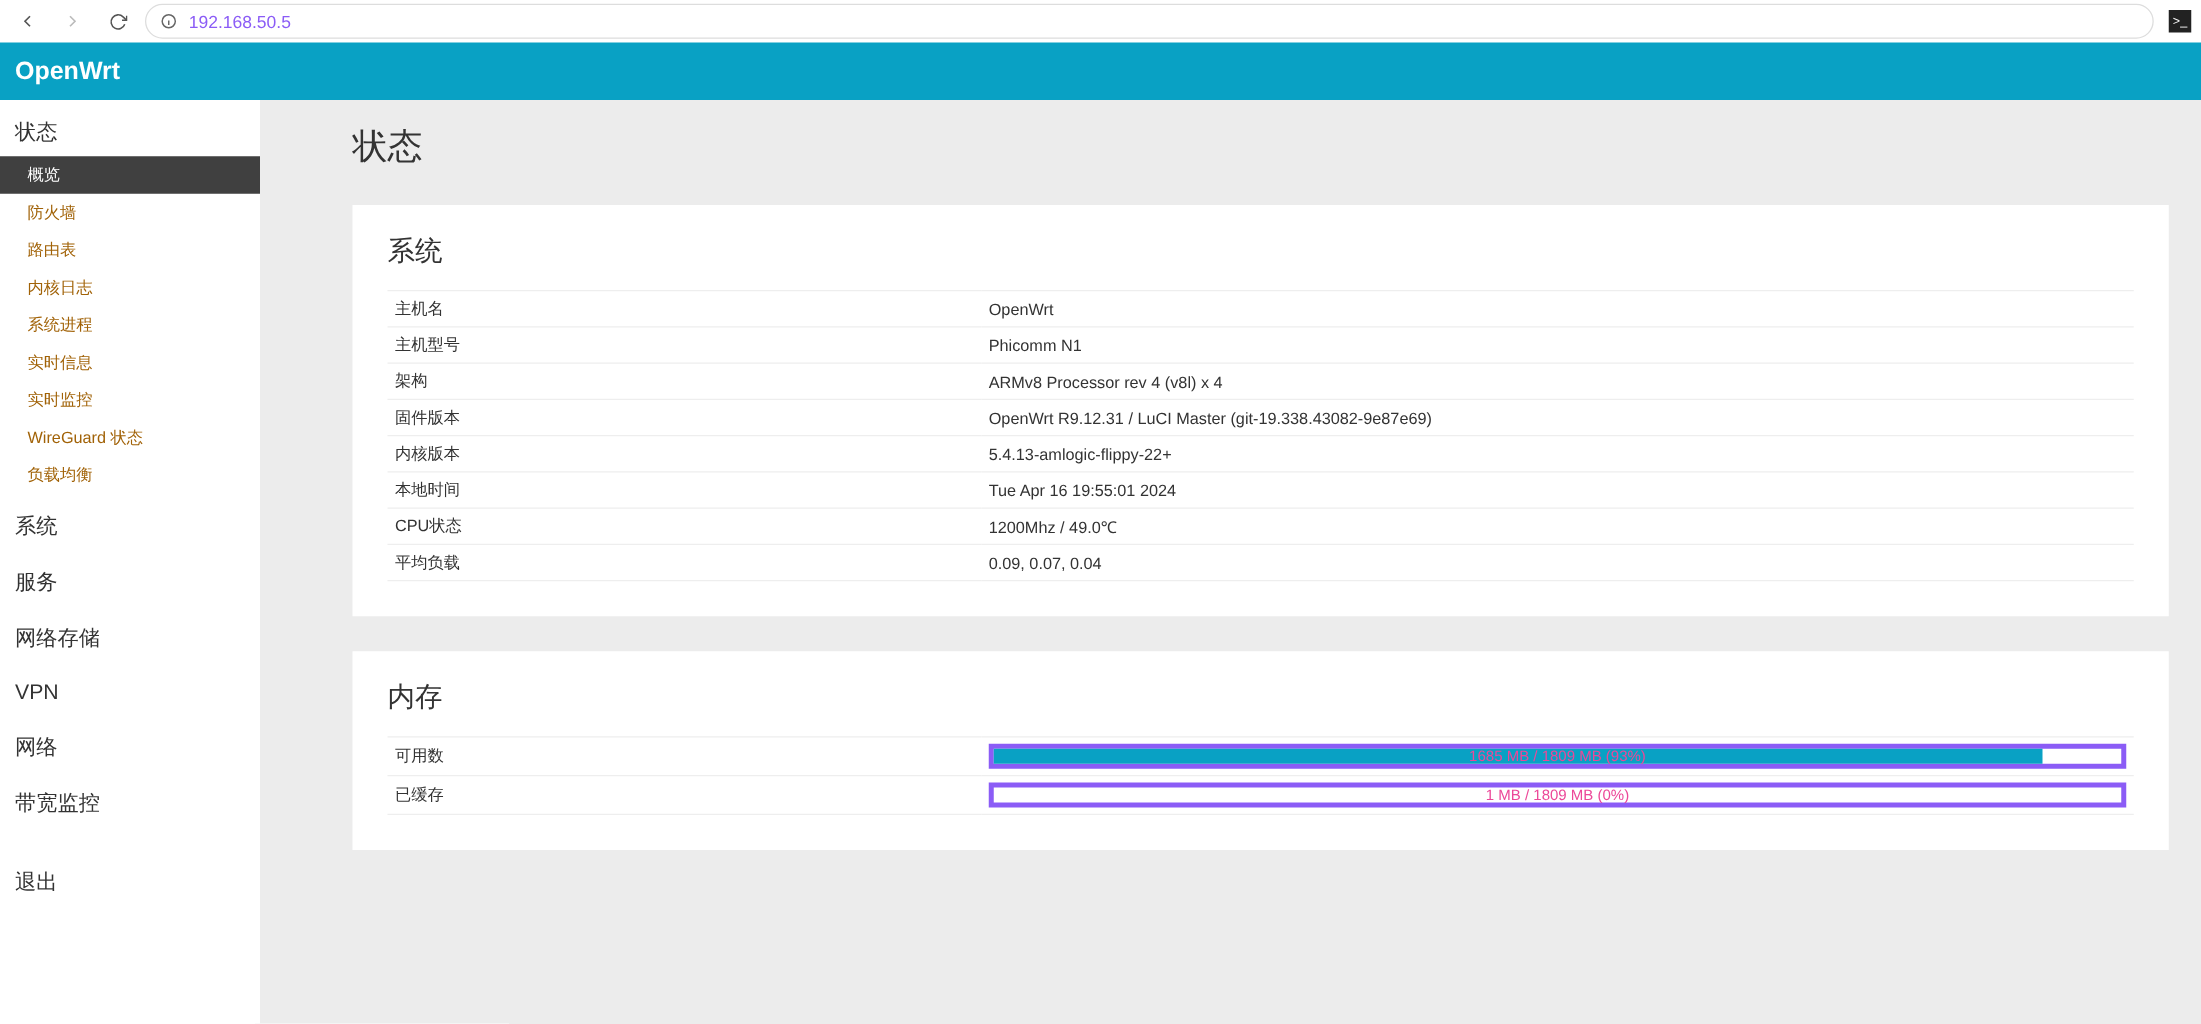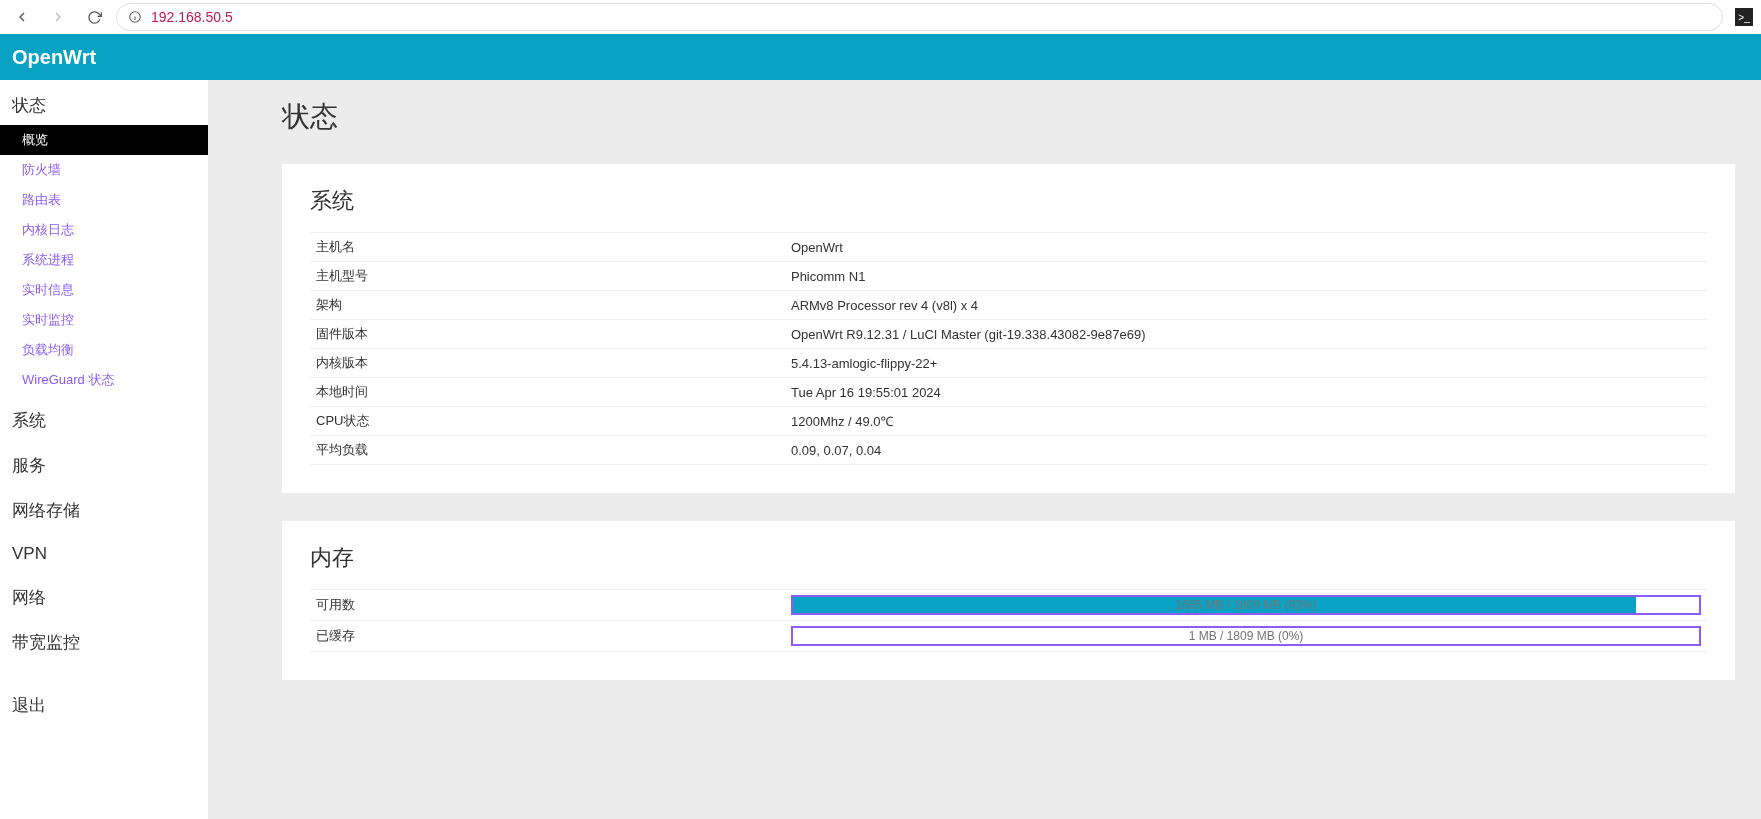--- a/index.html
+++ b/index.html
@@ -27,21 +27,21 @@
   .chrome-btn.disabled { color: #bbb; }
   .addr-wrap {
     flex: 1;
     height: 28px;
     border: 1px solid #ddd;
     border-radius: 14px;
     display: flex;
     align-items: center;
     padding: 0 10px;
     gap: 8px;
-    color: #be185d;
+    color: #8b5cf6;
     font-size: 14px;
     background: #fff;
   }
   .site-icon {
     width: 16px; height: 16px;
     color: #666;
     display:flex; align-items:center; justify-content:center;
     font-size:14px;
   }
   .ext-icon {
@@ -82,26 +82,26 @@
     flex-shrink: 0;
     overflow-y: auto;
   }
   .side-top {
     font-size: 17px;
     color: #333;
     padding: 14px 12px 8px 12px;
   }
   .side-sub {
     font-size: 13px;
-    color: #8b5cf6;
+    color: #a16207;
     padding: 6px 12px 6px 22px;
     cursor: pointer;
   }
   .side-sub.active {
-    background: #000000;
+    background: #404040;
     color: #fff;
   }
 
   
   .main {
     flex: 1;
     padding: 18px 26px;
     overflow-y: auto;
   }
   .page-title {
@@ -130,25 +130,25 @@
     padding: 5px 6px;
     vertical-align: middle;
   }
   table.kv tr:last-child td {
     border-bottom: 1px solid #eee;
   }
   table.kv td.k { width: 34%; }
 
   .bar-outer {
     height: 20px;
-    border: 2px solid #8b5cf6;
+    border: 4px solid #8b5cf6;
     background: #fff;
     position: relative;
     font-size: 12px;
-    color: #737373;
+    color: #ec4899;
   }
   .bar-fill {
     height: 100%;
     background: #09a1c4;
   }
   .bar-label {
     position: absolute;
     top: 0; left: 0; right: 0; bottom: 0;
     display: flex;
     align-items: center;
@@ -197,22 +197,22 @@
   <div class="sidebar">
     <div class="side-top">状态</div>
 
     <div class="side-sub active">概览</div>
     <div class="side-sub">防火墙</div>
     <div class="side-sub">路由表</div>
     <div class="side-sub">内核日志</div>
     <div class="side-sub">系统进程</div>
     <div class="side-sub">实时信息</div>
     <div class="side-sub">实时监控</div>
+    <div class="side-sub">WireGuard 状态</div>
     <div class="side-sub">负载均衡</div>
-    <div class="side-sub">WireGuard 状态</div>
 
     <div class="side-top">系统</div>
     <div class="side-top">服务</div>
     <div class="side-top">网络存储</div>
     <div class="side-top">VPN</div>
     <div class="side-top">网络</div>
     <div class="side-top">带宽监控</div>
 
     <div class="side-top" style="margin-top:18px;">退出</div>
   </div>

